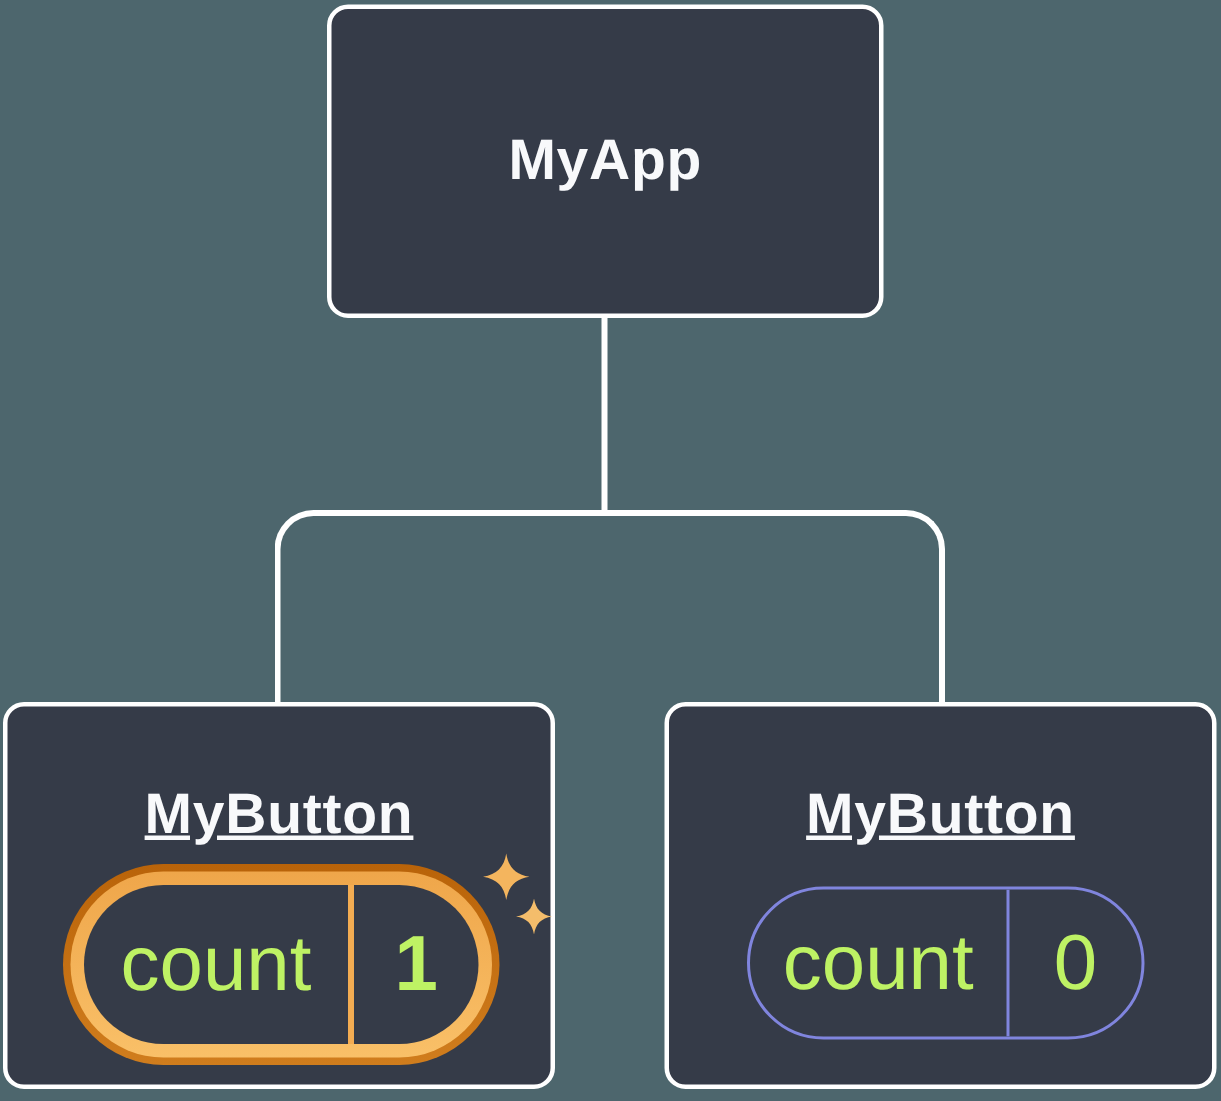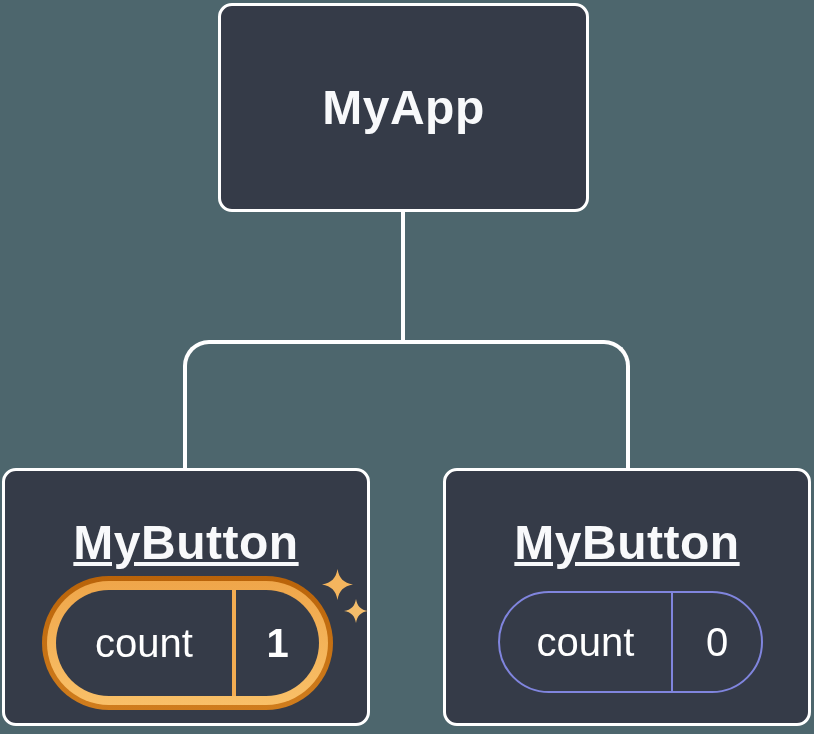--- a/index.html
+++ b/index.html
@@ -27,21 +27,21 @@
   .node-root {
     left: 218px; top: 3px;
     width: 371px; height: 209px;
     display: flex; align-items: center; justify-content: center;
   }
   .node-child-left  { left: 2px;   top: 468px; width: 368px; height: 258px; }
   .node-child-right { left: 443px; top: 468px; width: 368px; height: 258px; }
 
   .node-label {
     color: #f8f9fb;
-    font-size: 48px;
+    font-size: 38px;
     font-weight: 600;
     letter-spacing: 0.5px;
   }
   .child-title {
     position: absolute;
     left: 0; right: 0; top: 50px;
     text-align: center;
     line-height: 44px;
     text-decoration: underline;
   }
@@ -105,22 +105,22 @@
     overflow: hidden;
   }
   .pill-normal .seg-name  { width: 171px; }
   .pill-normal .divider   { width: 2px; background: #8085de; }
   .pill-normal .seg-value { flex: 1; }
 
   .seg-name, .seg-value {
     display: flex; align-items: center; justify-content: center;
   }
   .state-text {
-    color: #ffffff;
-    font-size: 40px;
+    color: #bef264;
+    font-size: 52px;
     font-weight: 400;
   }
   .state-value-bold { font-weight: 700; }
 
   
   .sparkle { position: absolute; }
   .sparkle-big   { left: 317px; top: 96px;  width: 31px; height: 35px; }
   .sparkle-small { left: 339px; top: 128px; width: 24px; height: 24px; }
 </style>
 </head>

